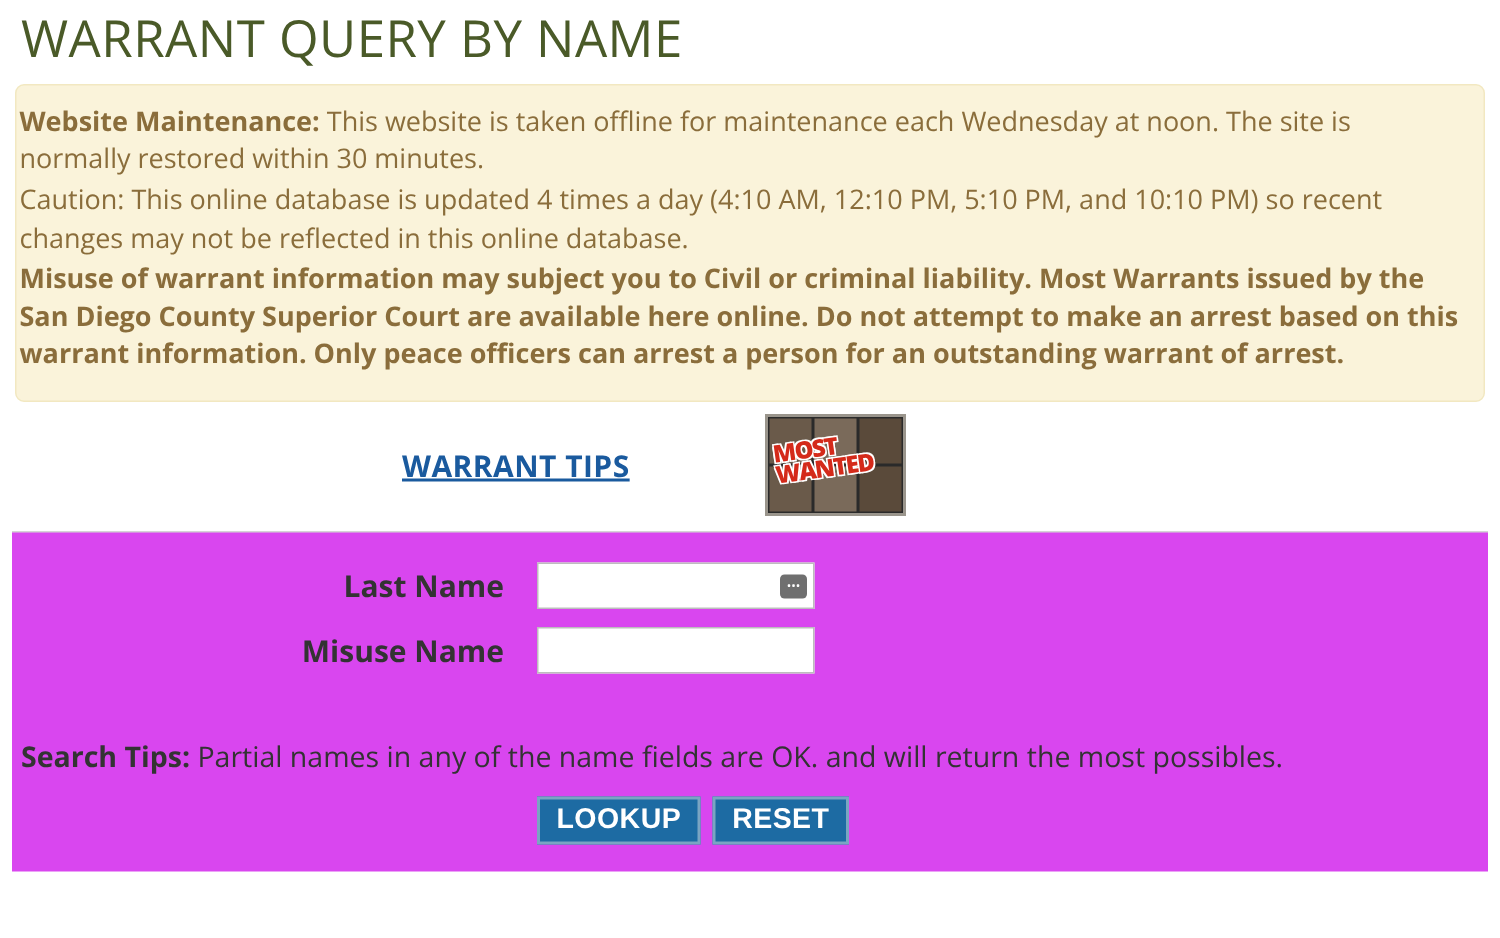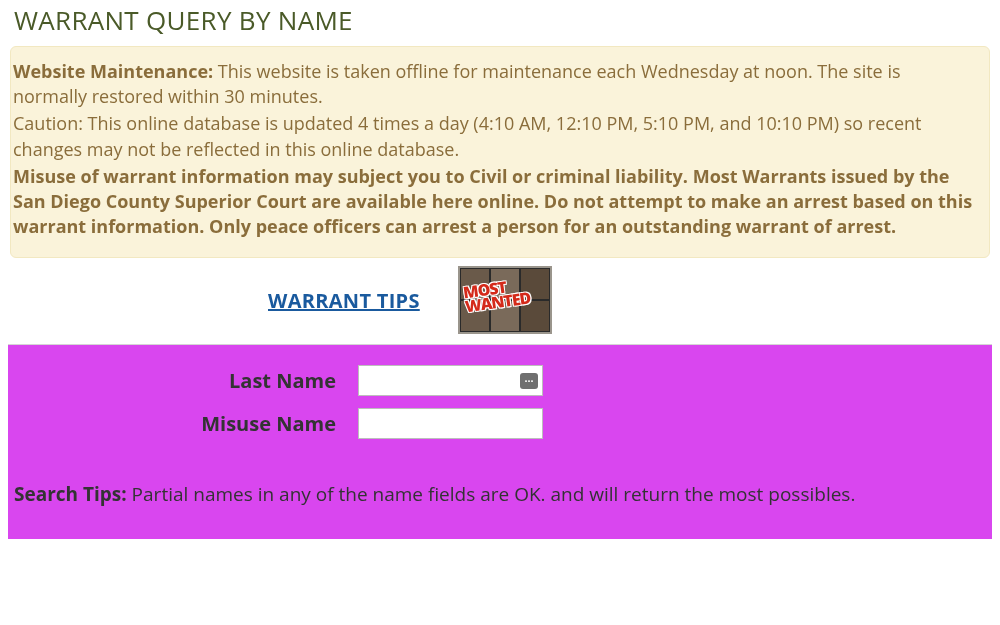--- a/index.html
+++ b/index.html
@@ -7,21 +7,21 @@
       font-family: "Open Sans", "Segoe UI", Arial, sans-serif;
       background: #ffffff;
       width: 1000px;
       height: 625px;
       overflow: hidden;
     }
     .container {
       padding: 2px 8px 0 8px;
     }
     .page-title {
-      font-size: 26px;
+      font-size: 34px;
       font-weight: 400;
       color: #4a5a28;
       letter-spacing: 0.3px;
       margin-bottom: 8px;
       margin-left: 6px;
     }
     .alert-box {
       background: #faf3da;
       border: 1px solid #f2e8c1;
       border-radius: 6px;
@@ -39,21 +39,21 @@
       font-weight: 400;
     }
     .alert-last {
       font-weight: 700;
     }
     .tips-row {
       display: flex;
       align-items: center;
       margin: 8px 0 0px 0;
       padding-left: 260px;
-      gap: 38px;
+      gap: 90px;
     }
     .warrant-tips-link {
       color: #1a5a9e;
       font-weight: 700;
       font-size: 20px;
       text-decoration: underline;
       letter-spacing: 0.3px;
     }
     .most-wanted-thumb {
       width: 94px;
@@ -227,16 +227,20 @@
       <label class="form-label">Misuse Name</label>
       <div class="form-input-wrap">
         <input type="text" class="form-input plain" value="" style="">
       </div>
     </div>
 
     <div class="search-tips-row">
       <strong>Search Tips:</strong><span> Partial names in any of the name fields are OK. and will return the most possibles.</span>
     </div>
 
+    <div class="button-row">
+      <button class="btn">LOOKUP</button>
+      <button class="btn">RESET</button>
+    </div>
 
   </div>
 
 </div>
 
 </body></html>

